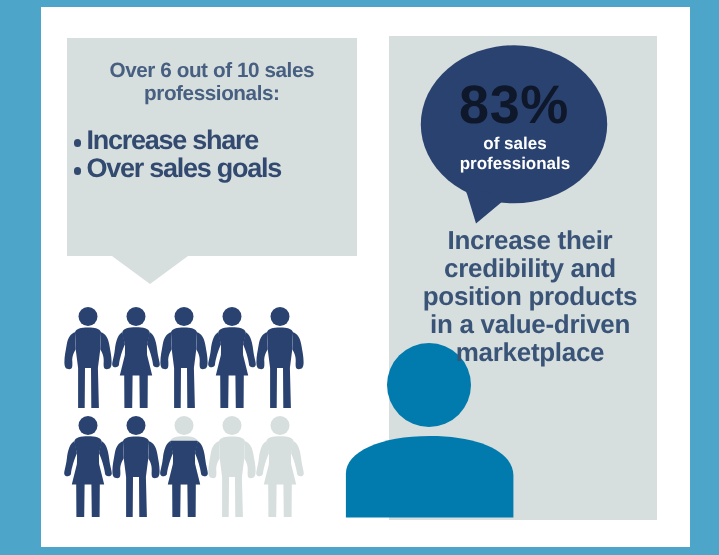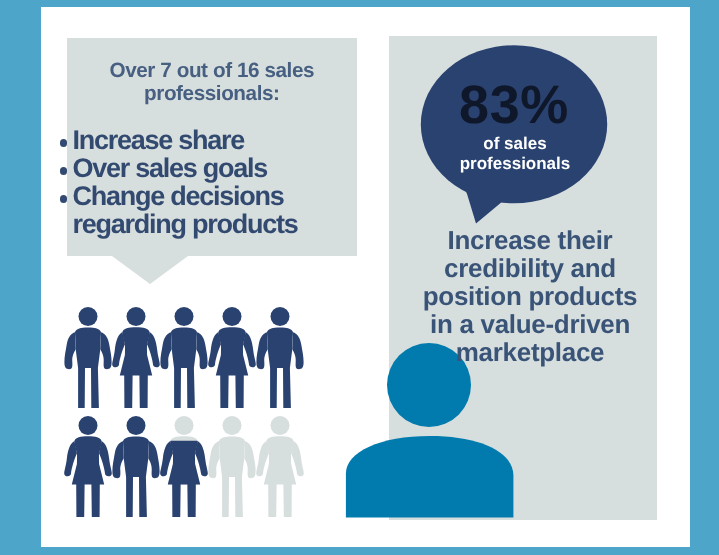--- a/index.html
+++ b/index.html
@@ -10,21 +10,21 @@
   #panel{position:absolute;left:41.3px;top:6.7px;width:649px;height:540px;background:#fff;}
   .graybox{position:absolute;background:#d7dede;}
   #leftbox{left:66.5px;top:38.3px;width:290.4px;height:218.2px;}
   #rightbox{left:389.4px;top:35.8px;width:267.3px;height:484.3px;}
   #lefttri{position:absolute;left:112.0px;top:256.3px;width:0;height:0;
            border-left:38.5px solid transparent;border-right:38.5px solid transparent;
            border-top:28.5px solid #d7dede;}
   #lefthead{transform:translateZ(0);position:absolute;left:66.8px;top:59px;width:290px;text-align:center;
             color:#475f80;font-weight:bold;font-size:20.7px;line-height:23.3px;
             white-space:pre-line;letter-spacing:-0.42px;}
-  #bullets{transform:translateZ(0);position:absolute;left:59px;top:125.5px;width:248px;color:#334a70;
+  #bullets{transform:translateZ(0);position:absolute;left:73px;top:125.5px;width:248px;color:#334a70;
            font-weight:bold;font-size:27px;line-height:28.1px;letter-spacing:-1.25px;}
   #bullets .bul{position:relative;padding-left:13.5px;}
   #bullets .dot{position:absolute;left:0.6px;top:13.8px;width:7.3px;height:7.3px;
                 border-radius:50%;background:#334a70;font-size:0;color:transparent;}
   #rightcap{transform:translateZ(0);position:absolute;left:396px;top:225.5px;width:268px;text-align:center;
             color:#3a5478;font-weight:bold;font-size:26px;line-height:28.2px;
             white-space:pre-line;letter-spacing:-0.3px;}
   #pct{transform:translateZ(0);position:absolute;left:419px;top:73.5px;width:190px;text-align:center;
        color:#0f172a;font-weight:bold;font-size:54px;letter-spacing:0.6px;}
   #psub{transform:translateZ(0);position:absolute;left:420px;top:133.5px;width:190px;text-align:center;
@@ -225,32 +225,28 @@
                  C 11.0 45.0 10.9 41.0 11.0 37.2 C 12.0 33.6 13.6 30.0 13.6 25.0
                  C 12.6 21.6 7.6 20.2 0 20.2 Z"></path>
         <path d="M -13.6 25.0 C -17.4 27.0 -20.0 32.6 -21.2 43.0 C -22.0 49.6 -23.8 54.8 -23.8 57.4
                  C -23.8 61.0 -17.4 61.6 -17.0 57.6 C -16.6 52.4 -13.6 42.8 -11.0 37.2 Z"></path>
         <path d="M 13.6 25.0 C 17.4 27.0 20.0 32.6 21.2 43.0 C 22.0 49.6 23.8 54.8 23.8 57.4
                  C 23.8 61.0 17.4 61.6 17.0 57.6 C 16.6 52.4 13.6 42.8 11.0 37.2 Z"></path>
       </g>
       </g>
   </svg>
 
-  <div id="lefthead">Over 7 out of 16 sales
+  <div id="lefthead">Over 6 out of 10 sales
 professionals:</div>
   <div id="bullets">
     <div class="bul">
       <span class="dot">•</span><span>Increase share</span>
     </div>
     <div class="bul">
       <span class="dot">•</span><span>Over sales goals</span>
-    </div>
-    <div class="bul">
-      <span class="dot">•</span><span class="wrap2">Change decisions
-regarding products</span>
     </div>
   </div>
   <div id="rightcap">Increase their
 credibility and
 position products
 in a value-driven
 marketplace</div>
   <div id="pct">83%</div>
   <div id="psub">of sales
 professionals</div>

